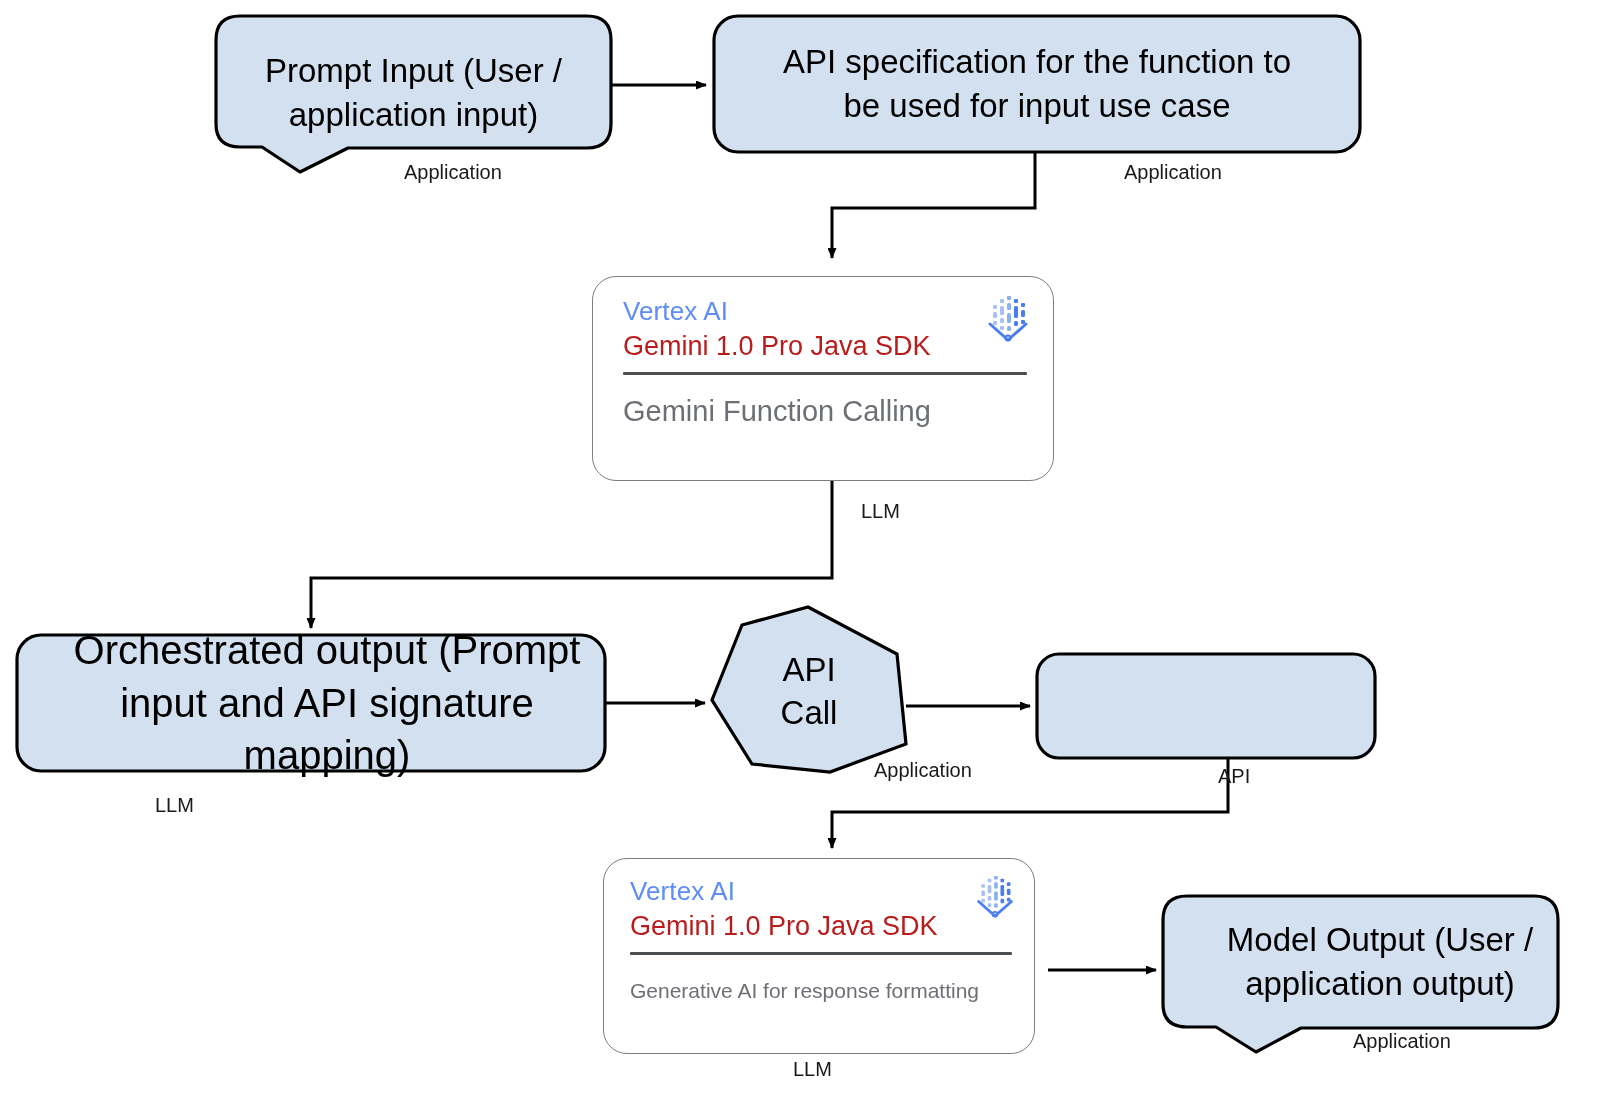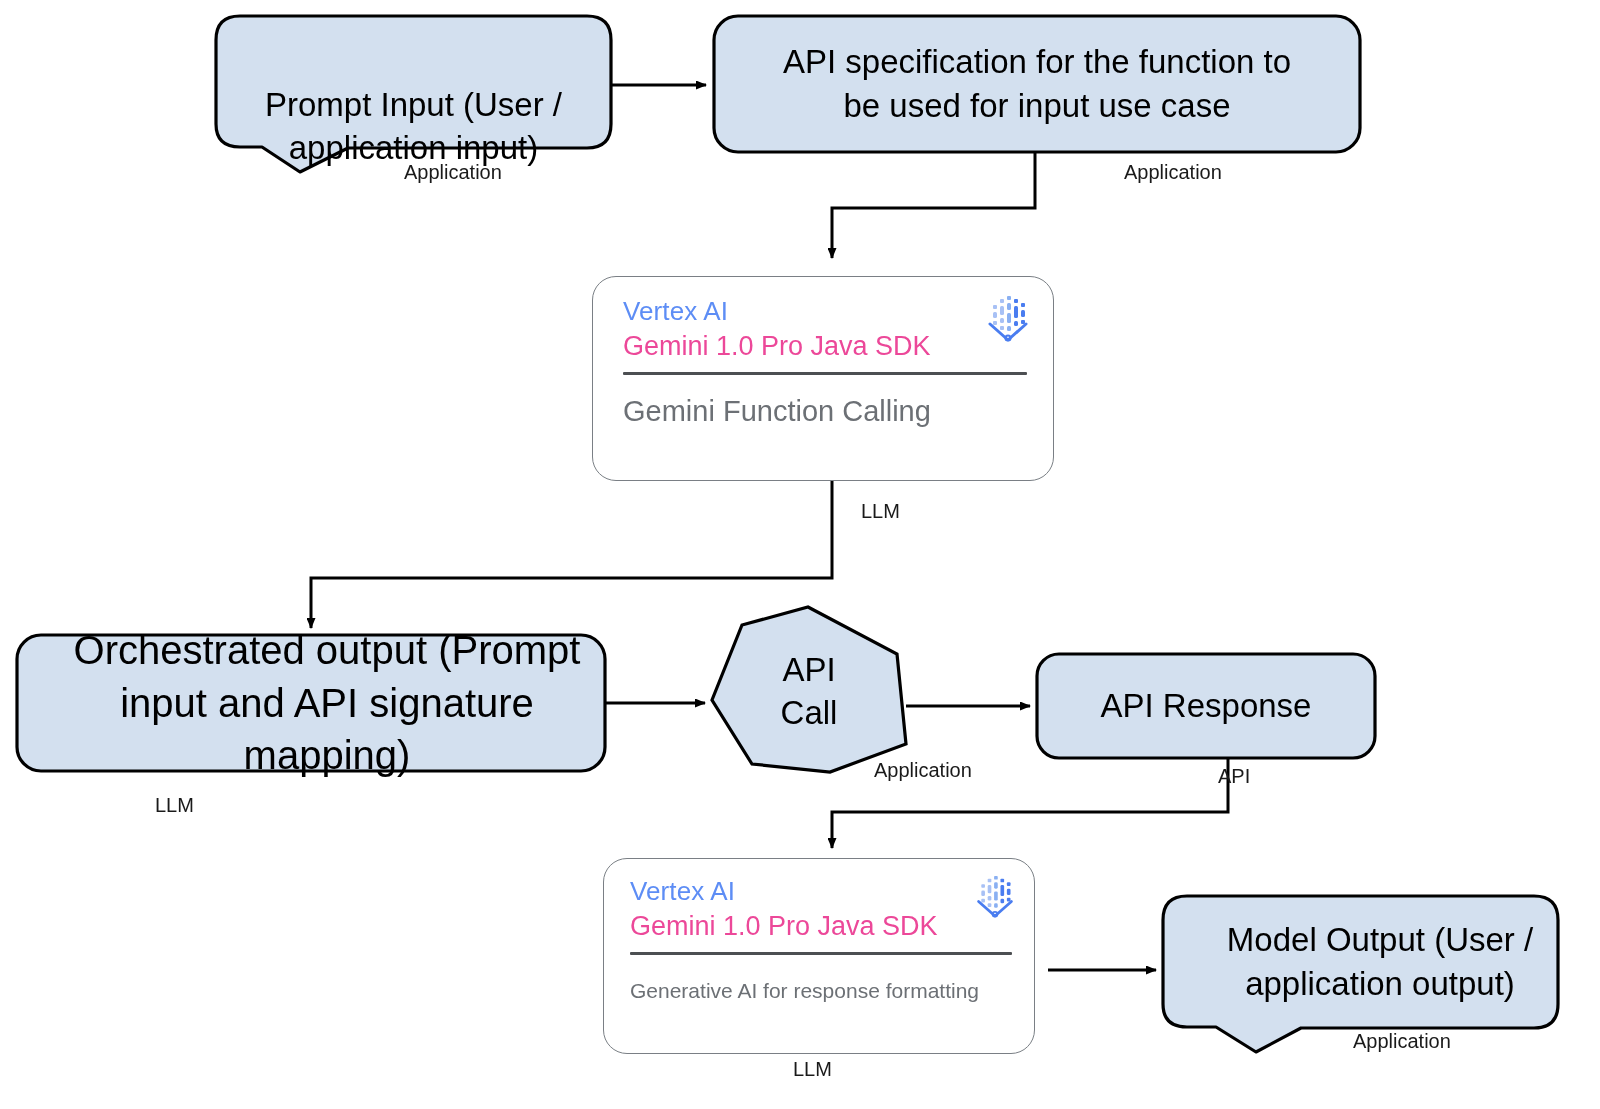--- a/index.html
+++ b/index.html
@@ -58,21 +58,21 @@
     box-sizing: border-box;
   }
   .vcard-title {
     color: #5d8df5;
     font-family: "Liberation Sans", sans-serif;
     font-size: 26px;
     letter-spacing: 0.1px;
     line-height: 1.15;
   }
   .vcard-sub {
-    color: #ec4899;
+    color: #b91c1c;
     font-family: "Liberation Sans", sans-serif;
     font-size: 27px;
     line-height: 1.3;
     margin-top: 2px;
   }
   .vcard-rule {
     height: 3px;
     background: #4c4f52;
     margin-top: 8px;
     border-radius: 1px;
@@ -151,21 +151,21 @@
 
     <path d="M 605,703 L 705,703" fill="none" stroke="#000000" stroke-width="3" marker-end="url(#arrowhead)"></path>
 
     <path d="M 906,706 L 1030,706" fill="none" stroke="#000000" stroke-width="3" marker-end="url(#arrowhead)"></path>
 
     <path d="M 1228,758 L 1228,812 L 832,812 L 832,848" fill="none" stroke="#000000" stroke-width="3" stroke-linejoin="miter" marker-end="url(#arrowhead)"></path>
 
     <path d="M 1048,970 L 1156,970" fill="none" stroke="#000000" stroke-width="3" marker-end="url(#arrowhead)"></path>
   </svg>
 
-  <div class="node-text" style="left:216px; top:16px; width:395px; height:154px; font-size:33px; line-height:1.32;align-items:flex-end;">
+  <div class="node-text" style="left:216px; top:16px; width:395px; height:154px; font-size:33px; line-height:1.32;">
     <span>
       <span>Prompt Input (User /</span><br>
       <span>application input)</span>
     </span>
   </div>
 
   <div class="node-text" style="left:714px; top:16px; width:646px; height:136px; font-size:33px; line-height:1.32;">
     <span>
       <span>API specification for the function to</span><br>
       <span>be used for input use case</span>
@@ -179,23 +179,20 @@
     </span>
   </div>
 
   <div class="node-text" style="left:712px; top:612px; width:194px; height:160px; font-size:33px; line-height:1.30;">
     <span>
       <span>API</span><br>
       <span>Call</span>
     </span>
   </div>
 
-  <div class="node-text" style="left:1037px; top:654px; width:338px; height:104px; font-size:33px;">
-    <span>API Response</span>
-  </div>
 
   <div class="node-text" style="left:1163px; top:896px; width:434px; height:132px; font-size:33px; line-height:1.32;">
     <span>
       <span>Model Output (User /</span><br>
       <span>application output)</span>
     </span>
   </div>
 
   <div class="vcard" style="left:592px; top:276px; width:462px; height:205px;">
     <div class="vcard-inner">

